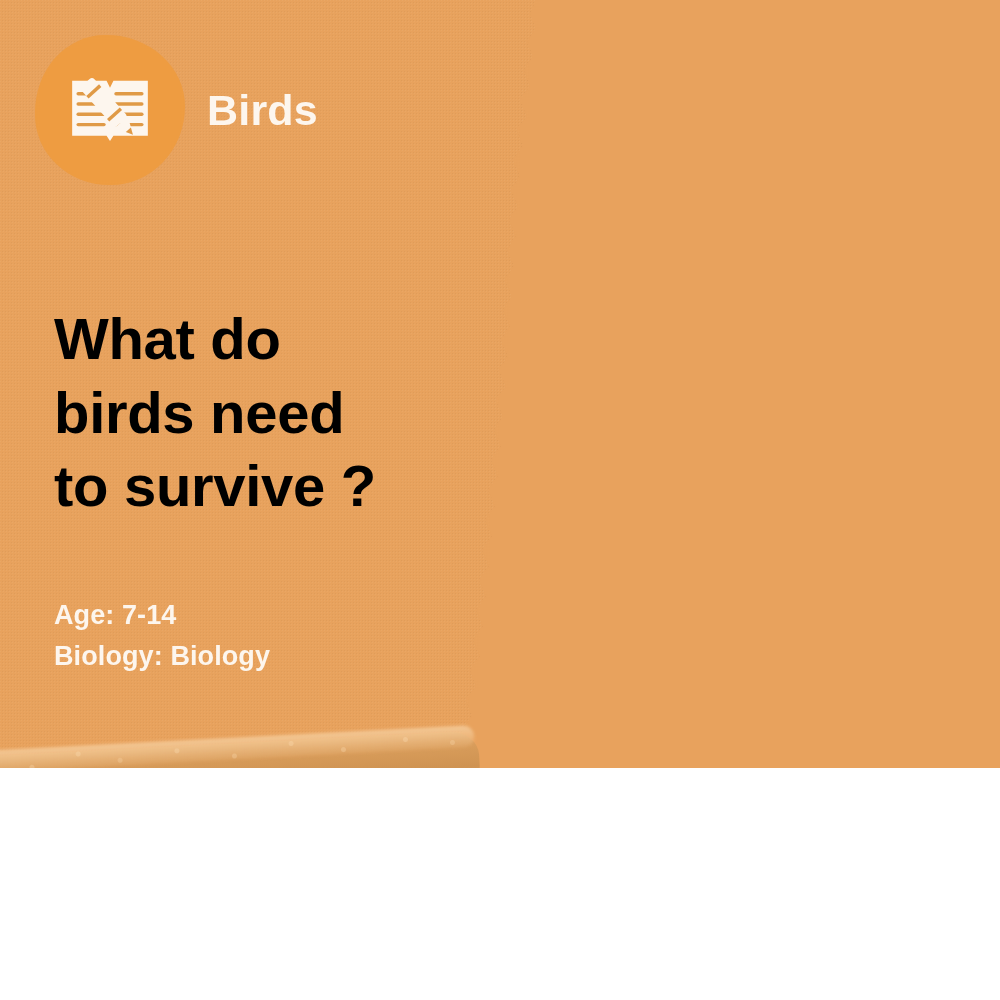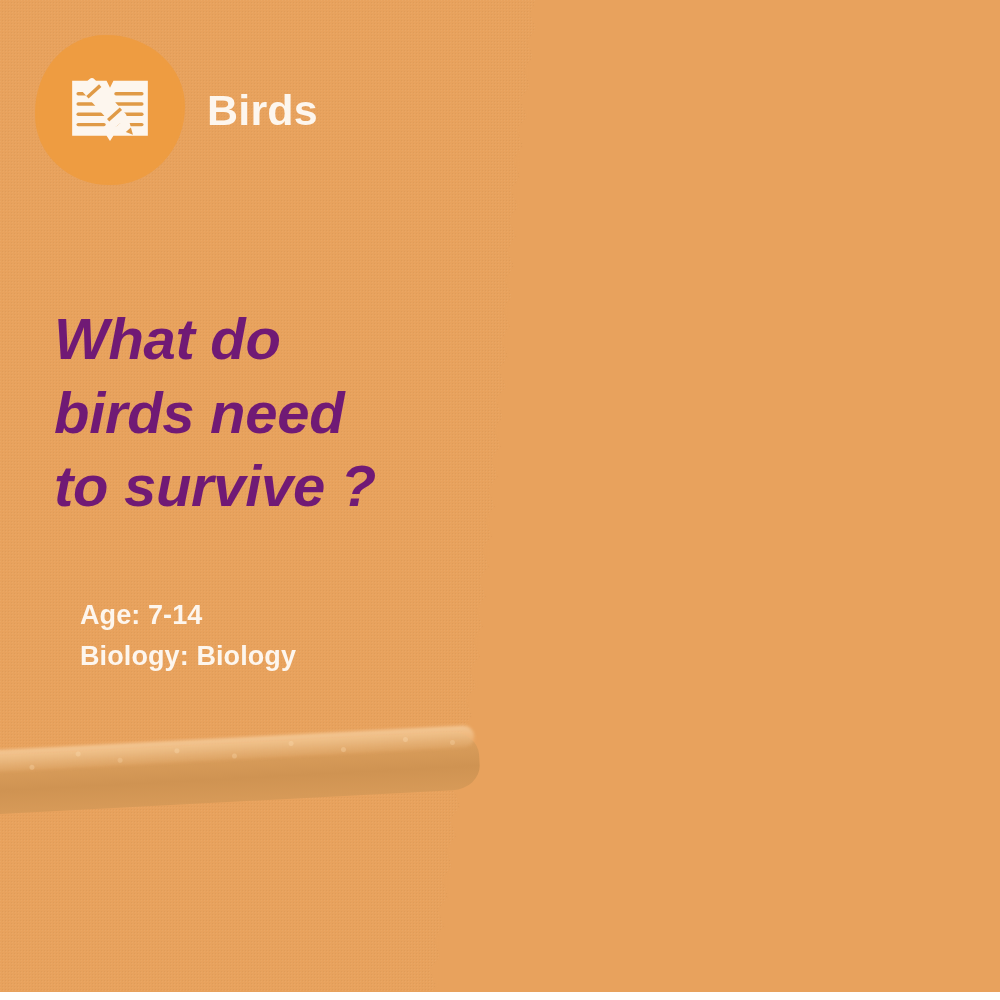--- a/index.html
+++ b/index.html
@@ -8,21 +8,21 @@
     padding: 0;
     background: #ffffff;
   }
   body {
     font-family: "Liberation Sans", sans-serif;
   }
 
   #card {
     position: relative;
     width: 1000px;
-    height: 992px;
+    height: 768px;
     overflow: hidden;
     background: #c3a083;
   }
 
   
   .photo-layer {
     position: absolute;
     inset: 0;
     background:
       radial-gradient(ellipse 70% 55% at 58% 18%, #cfab8c 0%, #c3a083 46%, #b9957a 100%);
@@ -179,39 +179,37 @@
     letter-spacing: .2px;
     line-height: 1;
     white-space: nowrap;
   }
 
   .headline {
     position: absolute;
     left: 54px;
     top: 302px;
     width: 430px;
-    color: #701a75;
+    color: #000000;
     font-size: 58px;
     font-weight: bold;
     line-height: 1.27;
     letter-spacing: -.3px;
     white-space: pre-line;
-    font-style: italic;
   }
 
   .meta {
     position: absolute;
     left: 54px;
     top: 595px;
     color: #fdf6ee;
     font-size: 27px;
     font-weight: bold;
     line-height: 1.52;
     letter-spacing: .1px;
-    margin-left: 26px;
   }
   .meta div { white-space: nowrap; }
 </style>
 </head>
 <body>
 
 <div id="card">
 
   <div class="photo-layer"></div>
   <div class="photo-grain"></div>

